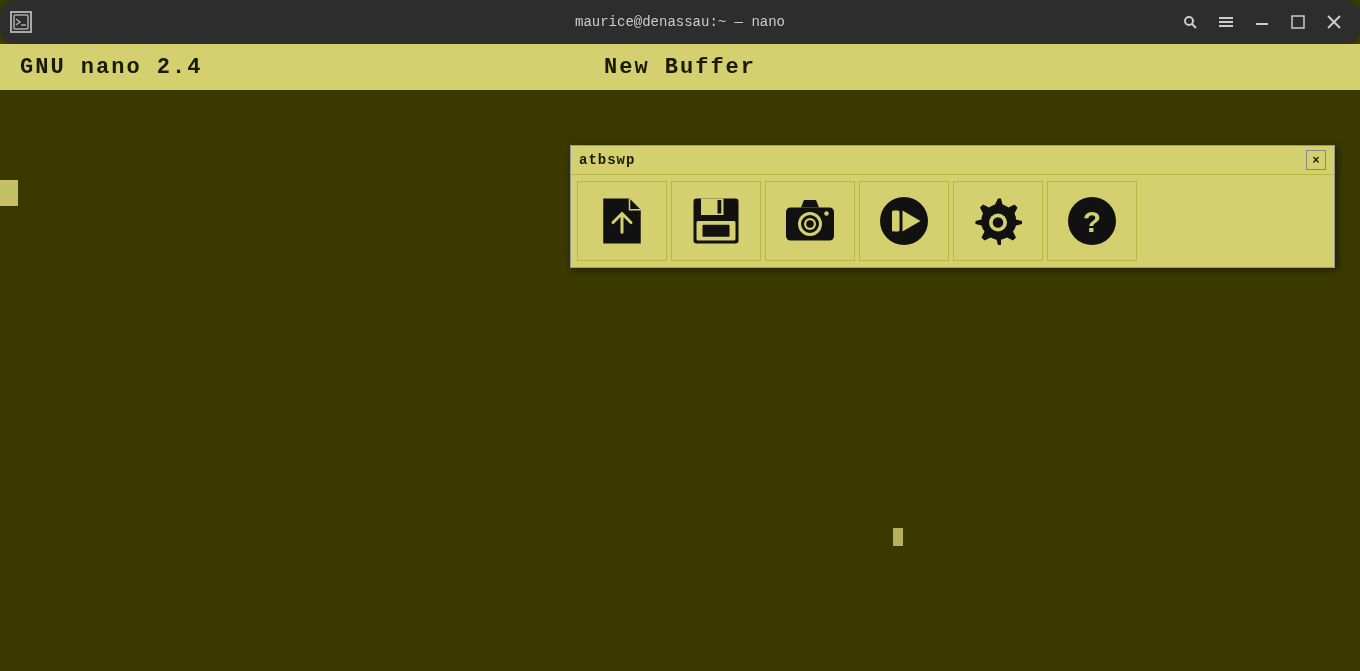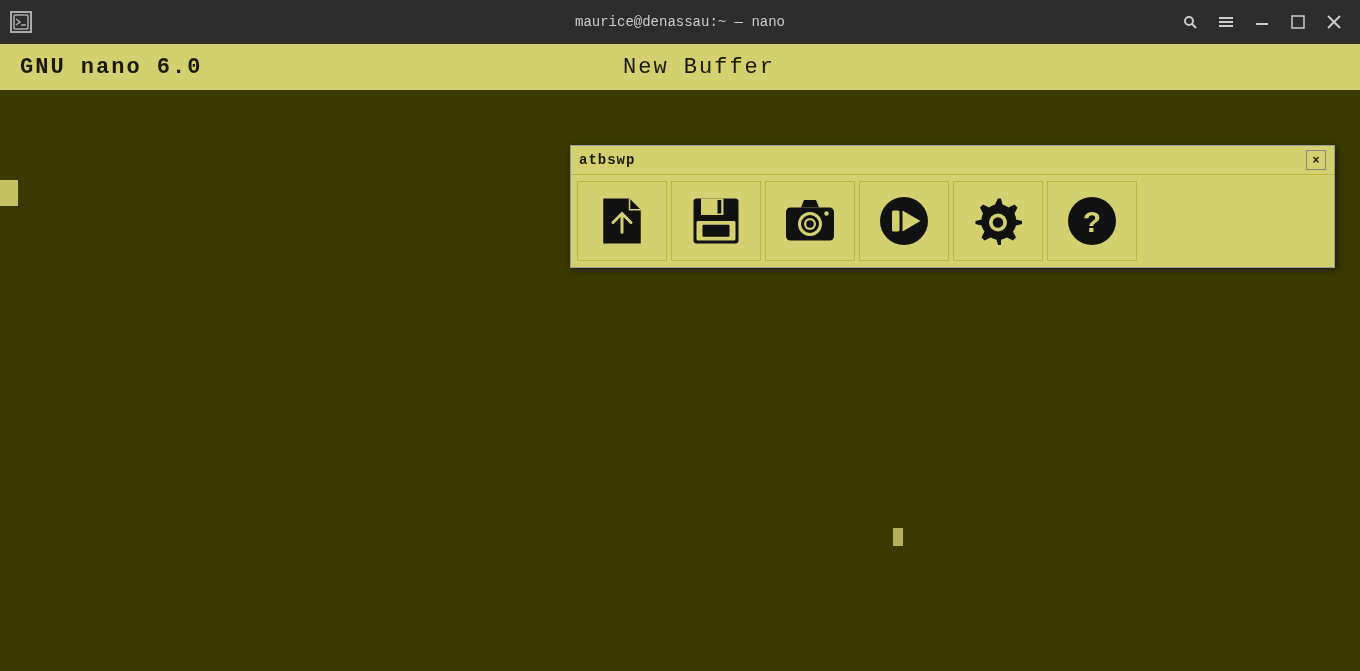--- a/index.html
+++ b/index.html
@@ -16,20 +16,21 @@
     
     .title-bar {
       width: 100%;
       height: 44px;
       background: #2d2d2d;
       display: flex;
       align-items: center;
       justify-content: space-between;
       padding: 0 10px;
       position: relative;
+      border-radius: 15px;
     }
 
     .title-bar-left {
       display: flex;
       align-items: center;
       gap: 8px;
     }
 
     .title-bar-icon {
       width: 22px;
@@ -87,23 +88,22 @@
       font-weight: bold;
       letter-spacing: 2px;
     }
 
     .nano-buffer-title {
       position: absolute;
       left: 50%;
       transform: translateX(-50%);
       color: #1a1a00;
       font-size: 22px;
-      font-weight: normal;
+      font-weight: bold;
       letter-spacing: 2px;
-      margin-left: 19px;
     }
 
     
     .nano-cursor-line {
       position: absolute;
       top: 90px;
       left: 0;
       width: 18px;
       height: 26px;
       background: #d4d070;
@@ -239,21 +239,21 @@
     <button class="title-bar-btn close" title="Close">
       <svg width="16" height="16" viewBox="0 0 16 16" fill="none" stroke="#ccc" stroke-width="2">
         <line x1="2" y1="2" x2="14" y2="14"></line>
         <line x1="14" y1="2" x2="2" y2="14"></line>
       </svg>
     </button>
   </div>
 </div>
 
 <div class="nano-header">
-  <span class="nano-version">GNU  nano  6.0</span>
+  <span class="nano-version">GNU  nano  2.4</span>
   <span class="nano-buffer-title">New  Buffer</span>
 </div>
 
 <div class="editor-area">
 
   <div class="nano-cursor-line"></div>
 </div>
 
 <div class="toolbar-dialog">
   <div class="toolbar-title-bar">

